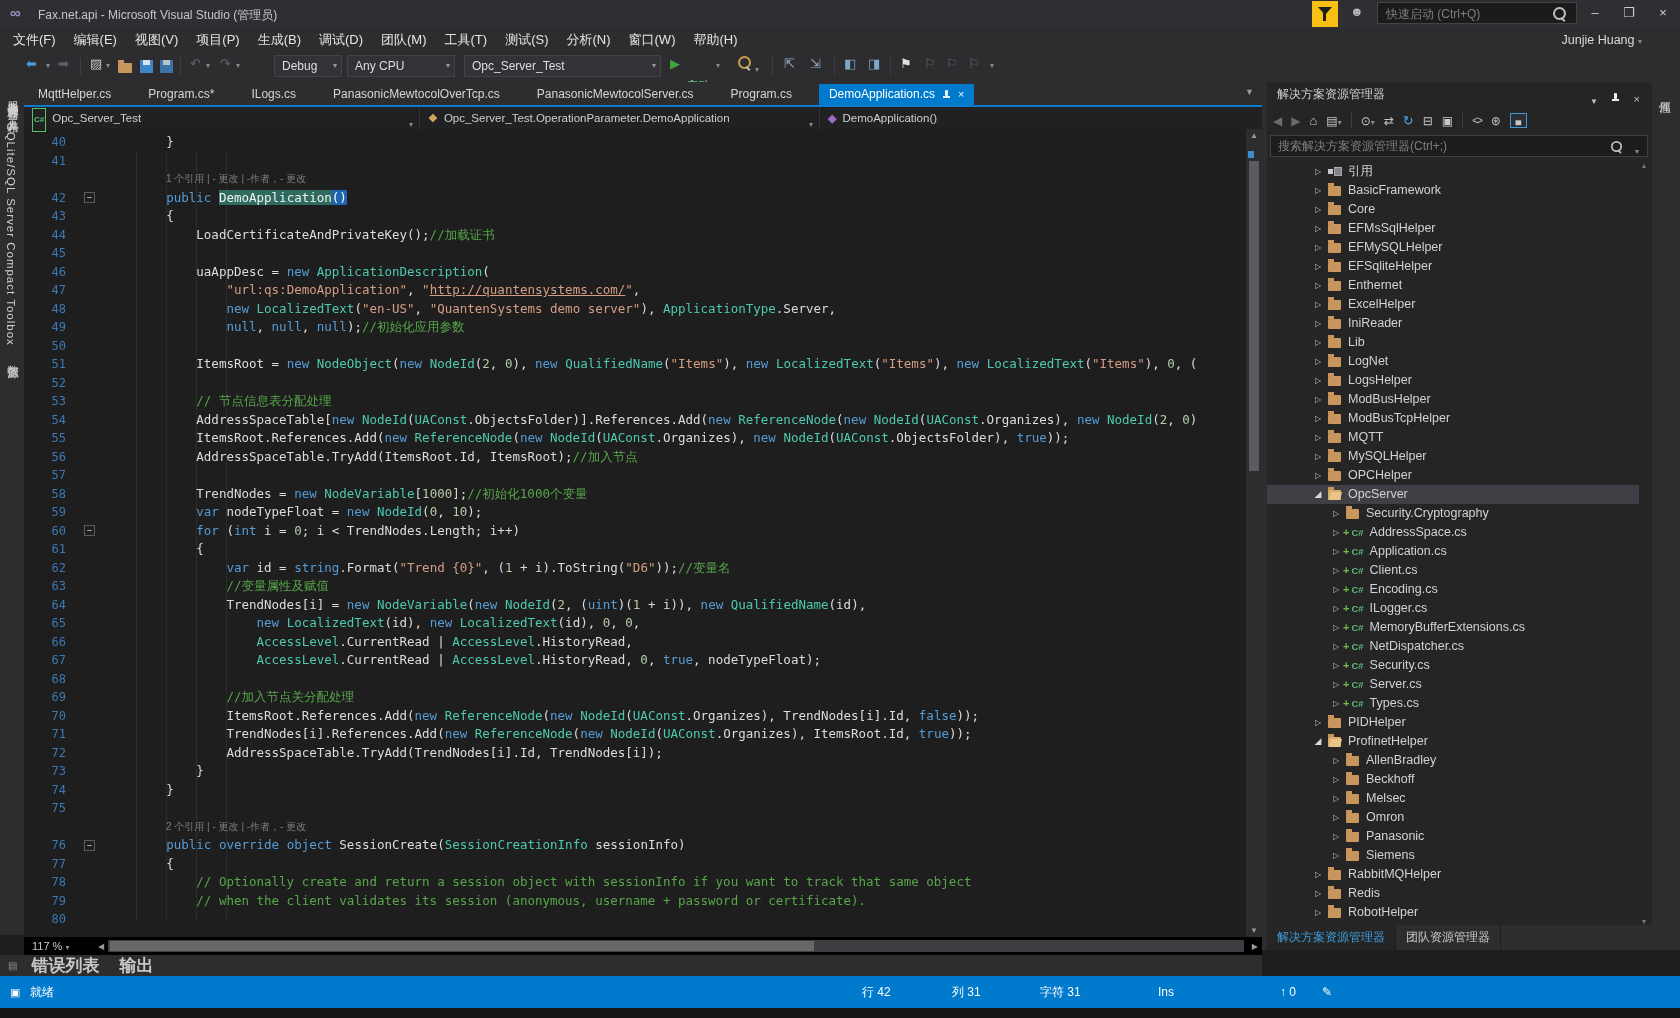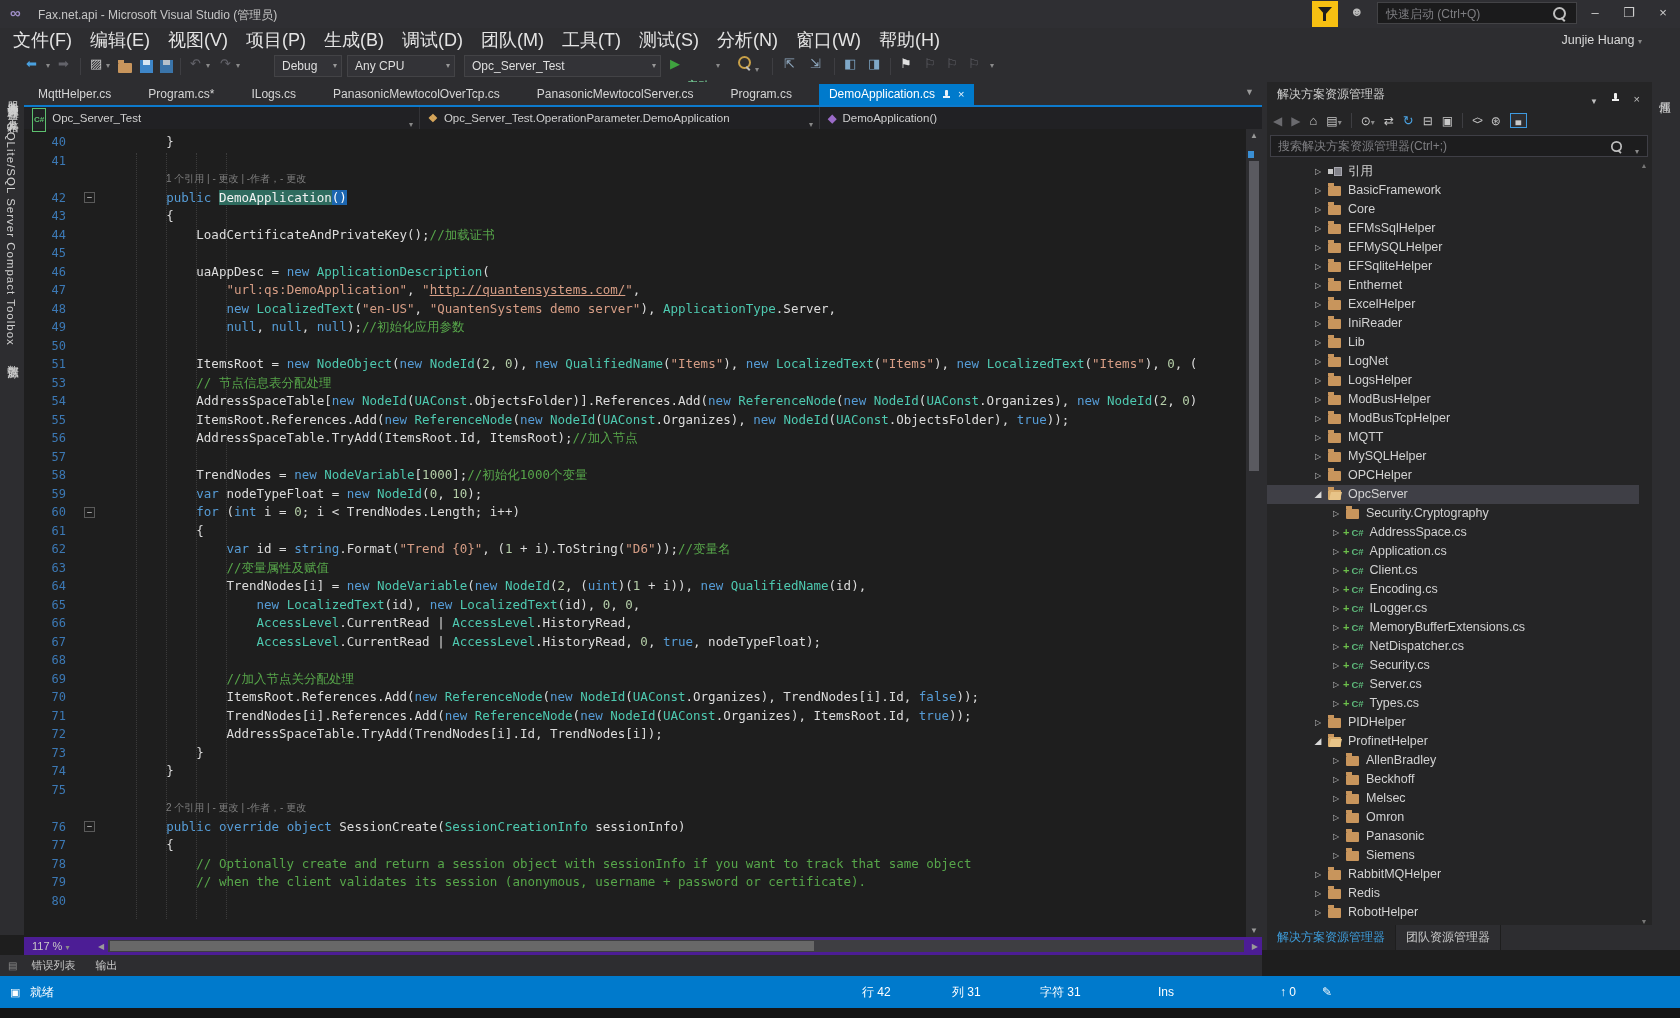--- a/index.html
+++ b/index.html
@@ -4,21 +4,21 @@
 <style>
   html,body{margin:0;padding:0;background:#1E1E1E;}
   body{width:1680px;height:1018px;overflow:hidden;font-family:"Liberation Sans",sans-serif;color:#CCCCCC;position:relative;}
   .abs{position:absolute;}
   
   #titlebar{left:0;top:0;width:1680px;height:28px;background:#2F2F33;}
   #menubar{left:0;top:28px;width:1680px;height:24px;background:#2D2D30;display:flex;align-items:center;}
   #toolbar{left:0;top:52px;width:1680px;height:30px;background:#2D2D30;border-bottom:1px solid #252528;}
   .ttl{position:absolute;top:7px;left:38px;font-size:12px;color:#C6C6C6;}
   .vslogo{position:absolute;left:10px;top:4px;font-size:15px;color:#A08FC9;font-weight:bold;}
-  .mitem{padding:0 9px;font-size:18px;color:#E4E4E4;cursor:default;}
+  .mitem{padding:0 9px;font-size:13px;color:#E4E4E4;cursor:default;}
   .winbtn{position:absolute;top:0;width:34px;height:26px;text-align:center;line-height:26px;color:#CFCFCF;font-size:13px;}
   #qlbox{position:absolute;left:1377px;top:2px;width:200px;height:22px;background:#1B1B1C;border:1px solid #434346;color:#7E7E82;font-size:12px;line-height:22px;padding-left:8px;box-sizing:border-box;}
   .mag{display:inline-block;width:9px;height:9px;border:2px solid #BFBFBF;border-radius:50%;position:relative;}
   .mag::after{content:"";position:absolute;left:7px;top:8px;width:2px;height:5px;background:#BFBFBF;transform:rotate(-45deg);}
   #yellowicon{position:absolute;left:1312px;top:1px;width:26px;height:26px;background:#F7C012;text-align:center;}
   .funnel{display:inline-block;margin-top:5px;width:0;height:0;border-left:7px solid transparent;border-right:7px solid transparent;border-top:8px solid #1E1E1E;}
   .funnel::after{content:"";position:absolute;left:11px;top:12px;width:3px;height:8px;background:#1E1E1E;}
   #feedbackicon{position:absolute;left:1350px;top:4px;color:#B9B9B9;font-size:13px;}
   #userarea{position:absolute;right:38px;top:0;height:24px;line-height:24px;font-size:12.5px;color:#DADADA;}
   #avatar{position:absolute;right:8px;top:1px;width:22px;height:22px;background:#CA5010;color:#fff;font-size:10.5px;text-align:center;line-height:22px;}
@@ -64,21 +64,21 @@
   .u{color:#D69D85;text-decoration:underline;text-align:right;}
   .h1{background:#2F6C5F;color:#F2F2F2;}
   .h2{background:#1C66B0;color:#FFFFFF;}
   .guide{position:absolute;top:24px;height:766px;width:0;border-left:1px dotted #3B3B3B;}
   
   #vscroll{position:absolute;right:0;top:47px;width:16px;height:808px;background:#2D2D30;}
   .varrow{position:absolute;left:0;width:16px;text-align:center;font-size:8px;color:#999;}
   #vthumb{position:absolute;left:3px;top:32px;width:10px;height:310px;background:#5A5A60;}
   #vmark{position:absolute;left:2px;top:22px;width:6px;height:7px;background:#3A8FD4;}
   
-  #hscroll{position:absolute;left:0;top:855px;width:1238px;height:18px;background:#4c1d95;display:flex;align-items:center;}
+  #hscroll{position:absolute;left:0;top:855px;width:1238px;height:18px;background:#000000;display:flex;align-items:center;}
   #zoomsel{width:62px;font-size:11px;color:#C8C8C8;padding-left:8px;}
   .harrow{font-size:8px;color:#999;padding:0 4px;}
   #htrack{flex:1;height:12px;background:#3E3E42;position:relative;margin-right:4px;}
   #hthumb{position:absolute;left:2px;top:1px;height:10px;width:62%;background:#686868;}
   
   #splitter{left:1262px;top:82px;width:5px;height:868px;background:#2D2D30;}
   
   #sepanel{left:1267px;top:82px;width:385px;height:868px;background:#252526;}
   #sehead{position:absolute;left:0;top:0;width:100%;height:24px;line-height:24px;font-size:12px;color:#CCCCCC;padding-left:10px;box-sizing:border-box;}
   .seheadic{position:absolute;top:5px;color:#C0C0C0;font-size:11px;}
@@ -102,21 +102,21 @@
   .ic-ref::before{content:"";position:absolute;left:0;top:3px;width:5px;height:5px;background:#C8C8C8;}
   .ic-ref::after{content:"";position:absolute;left:6px;top:1px;width:6px;height:7px;background:#83838A;border:1px solid #A8A8B0;}
   .ic-plus{color:#6CC04A;font-size:11px;margin-right:2px;font-weight:bold;}
   .ic-cs{color:#5DB87A;font-size:9.5px;font-weight:bold;margin-right:6px;}
   #setreescroll{position:absolute;right:2px;top:80px;width:12px;height:763px;}
   #sebtabs{position:absolute;left:0;top:843px;width:385px;height:25px;background:#2D2D30;display:flex;}
   .sebtab{height:25px;line-height:25px;padding:0 10px;font-size:12px;color:#C8C8C8;background:#2D2D30;border-right:1px solid #1E1E1E;}
   .sebtab.active{background:#252526;color:#3D9BD9;}
   
   #paneltabs{left:0;top:955px;width:1262px;height:21px;background:#2D2D30;display:flex;align-items:center;}
-  .ptab{font-size:11px;color:#C8C8C8;padding:0 10px;}
+  .ptab{font-size:17px;color:#C8C8C8;padding:0 10px;font-weight:bold;}
   #statusbar{left:0;top:976px;width:1680px;height:32px;background:#007ACC;color:#FFFFFF;font-size:12px;}
   #statusfill{left:0;top:1008px;width:1680px;height:10px;background:#151515;}
   .sbit{position:absolute;top:0;height:32px;line-height:32px;}
   #watermark{position:absolute;left:1352px;top:1018px;font-size:21px;color:rgba(196,200,205,0.78);letter-spacing:0.5px;z-index:5;font-style:italic;}
 </style>
 </head>
 <body>
 
 <div class="abs" id="titlebar">
   <span class="vslogo">∞</span>
@@ -227,20 +227,21 @@
         <div class="crow"><span class="ln">42</span><span class="fcol"><span class="foldbox">−</span></span><span class="ctext"><span class="p">        </span><span class="k">public </span><span class="h1">DemoApplication</span><span class="h2">()</span></span></div>
         <div class="crow"><span class="ln">43</span><span class="fcol"></span><span class="ctext"><span class="p">        {</span></span></div>
         <div class="crow"><span class="ln">44</span><span class="fcol"></span><span class="ctext"><span class="p">            LoadCertificateAndPrivateKey();</span><span class="c">//加载证书</span></span></div>
         <div class="crow"><span class="ln">45</span><span class="fcol"></span><span class="ctext"></span></div>
         <div class="crow"><span class="ln">46</span><span class="fcol"></span><span class="ctext"><span class="p">            uaAppDesc = </span><span class="k">new</span><span class="p"> </span><span class="t">ApplicationDescription</span><span class="p">(</span></span></div>
         <div class="crow"><span class="ln">47</span><span class="fcol"></span><span class="ctext"><span class="p">                </span><span class="s">"url:qs:DemoApplication"</span><span class="p">, </span><span class="s">"</span><span class="u">http://quantensystems.com/</span><span class="s">"</span><span class="p">,</span></span></div>
         <div class="crow"><span class="ln">48</span><span class="fcol"></span><span class="ctext"><span class="p">                </span><span class="k">new</span><span class="p"> </span><span class="t">LocalizedText</span><span class="p">(</span><span class="s">"en-US"</span><span class="p">, </span><span class="s">"QuantenSystems demo server"</span><span class="p">), </span><span class="t">ApplicationType</span><span class="p">.Server,</span></span></div>
         <div class="crow"><span class="ln">49</span><span class="fcol"></span><span class="ctext"><span class="p">                </span><span class="k">null</span><span class="p">, </span><span class="k">null</span><span class="p">, </span><span class="k">null</span><span class="p">);</span><span class="c">//初始化应用参数</span></span></div>
         <div class="crow"><span class="ln">50</span><span class="fcol"></span><span class="ctext"></span></div>
         <div class="crow"><span class="ln">51</span><span class="fcol"></span><span class="ctext"><span class="p">            ItemsRoot = </span><span class="k">new</span><span class="p"> </span><span class="t">NodeObject</span><span class="p">(</span><span class="k">new</span><span class="p"> </span><span class="t">NodeId</span><span class="p">(</span><span class="m">2</span><span class="p">, </span><span class="m">0</span><span class="p">), </span><span class="k">new</span><span class="p"> </span><span class="t">QualifiedName</span><span class="p">(</span><span class="s">"Items"</span><span class="p">), </span><span class="k">new</span><span class="p"> </span><span class="t">LocalizedText</span><span class="p">(</span><span class="s">"Items"</span><span class="p">), </span><span class="k">new</span><span class="p"> </span><span class="t">LocalizedText</span><span class="p">(</span><span class="s">"Items"</span><span class="p">), </span><span class="m">0</span><span class="p">, (</span></span></div>
+        <div class="crow"><span class="ln">52</span><span class="fcol"></span><span class="ctext"></span></div>
         <div class="crow"><span class="ln">53</span><span class="fcol"></span><span class="ctext"><span class="c">            // 节点信息表分配处理</span></span></div>
         <div class="crow"><span class="ln">54</span><span class="fcol"></span><span class="ctext"><span class="p">            AddressSpaceTable[</span><span class="k">new</span><span class="p"> </span><span class="t">NodeId</span><span class="p">(</span><span class="t">UAConst</span><span class="p">.ObjectsFolder)].References.Add(</span><span class="k">new</span><span class="p"> </span><span class="t">ReferenceNode</span><span class="p">(</span><span class="k">new</span><span class="p"> </span><span class="t">NodeId</span><span class="p">(</span><span class="t">UAConst</span><span class="p">.Organizes), </span><span class="k">new</span><span class="p"> </span><span class="t">NodeId</span><span class="p">(</span><span class="m">2</span><span class="p">, </span><span class="m">0</span><span class="p">)</span></span></div>
         <div class="crow"><span class="ln">55</span><span class="fcol"></span><span class="ctext"><span class="p">            ItemsRoot.References.Add(</span><span class="k">new</span><span class="p"> </span><span class="t">ReferenceNode</span><span class="p">(</span><span class="k">new</span><span class="p"> </span><span class="t">NodeId</span><span class="p">(</span><span class="t">UAConst</span><span class="p">.Organizes), </span><span class="k">new</span><span class="p"> </span><span class="t">NodeId</span><span class="p">(</span><span class="t">UAConst</span><span class="p">.ObjectsFolder), </span><span class="k">true</span><span class="p">));</span></span></div>
         <div class="crow"><span class="ln">56</span><span class="fcol"></span><span class="ctext"><span class="p">            AddressSpaceTable.TryAdd(ItemsRoot.Id, ItemsRoot);</span><span class="c">//加入节点</span></span></div>
         <div class="crow"><span class="ln">57</span><span class="fcol"></span><span class="ctext"></span></div>
         <div class="crow"><span class="ln">58</span><span class="fcol"></span><span class="ctext"><span class="p">            TrendNodes = </span><span class="k">new</span><span class="p"> </span><span class="t">NodeVariable</span><span class="p">[</span><span class="m">1000</span><span class="p">];</span><span class="c">//初始化1000个变量</span></span></div>
         <div class="crow"><span class="ln">59</span><span class="fcol"></span><span class="ctext"><span class="p">            </span><span class="k">var</span><span class="p"> nodeTypeFloat = </span><span class="k">new</span><span class="p"> </span><span class="t">NodeId</span><span class="p">(</span><span class="m">0</span><span class="p">, </span><span class="m">10</span><span class="p">);</span></span></div>
         <div class="crow"><span class="ln">60</span><span class="fcol"><span class="foldbox">−</span></span><span class="ctext"><span class="p">            </span><span class="k">for</span><span class="p"> (</span><span class="k">int</span><span class="p"> i = </span><span class="m">0</span><span class="p">; i &lt; TrendNodes.Length; i++)</span></span></div>
         <div class="crow"><span class="ln">61</span><span class="fcol"></span><span class="ctext"><span class="p">            {</span></span></div>
         <div class="crow"><span class="ln">62</span><span class="fcol"></span><span class="ctext"><span class="p">                </span><span class="k">var</span><span class="p"> id = </span><span class="k">string</span><span class="p">.Format(</span><span class="s">"Trend {0}"</span><span class="p">, (</span><span class="m">1</span><span class="p"> + i).ToString(</span><span class="s">"D6"</span><span class="p">));</span><span class="c">//变量名</span></span></div>

